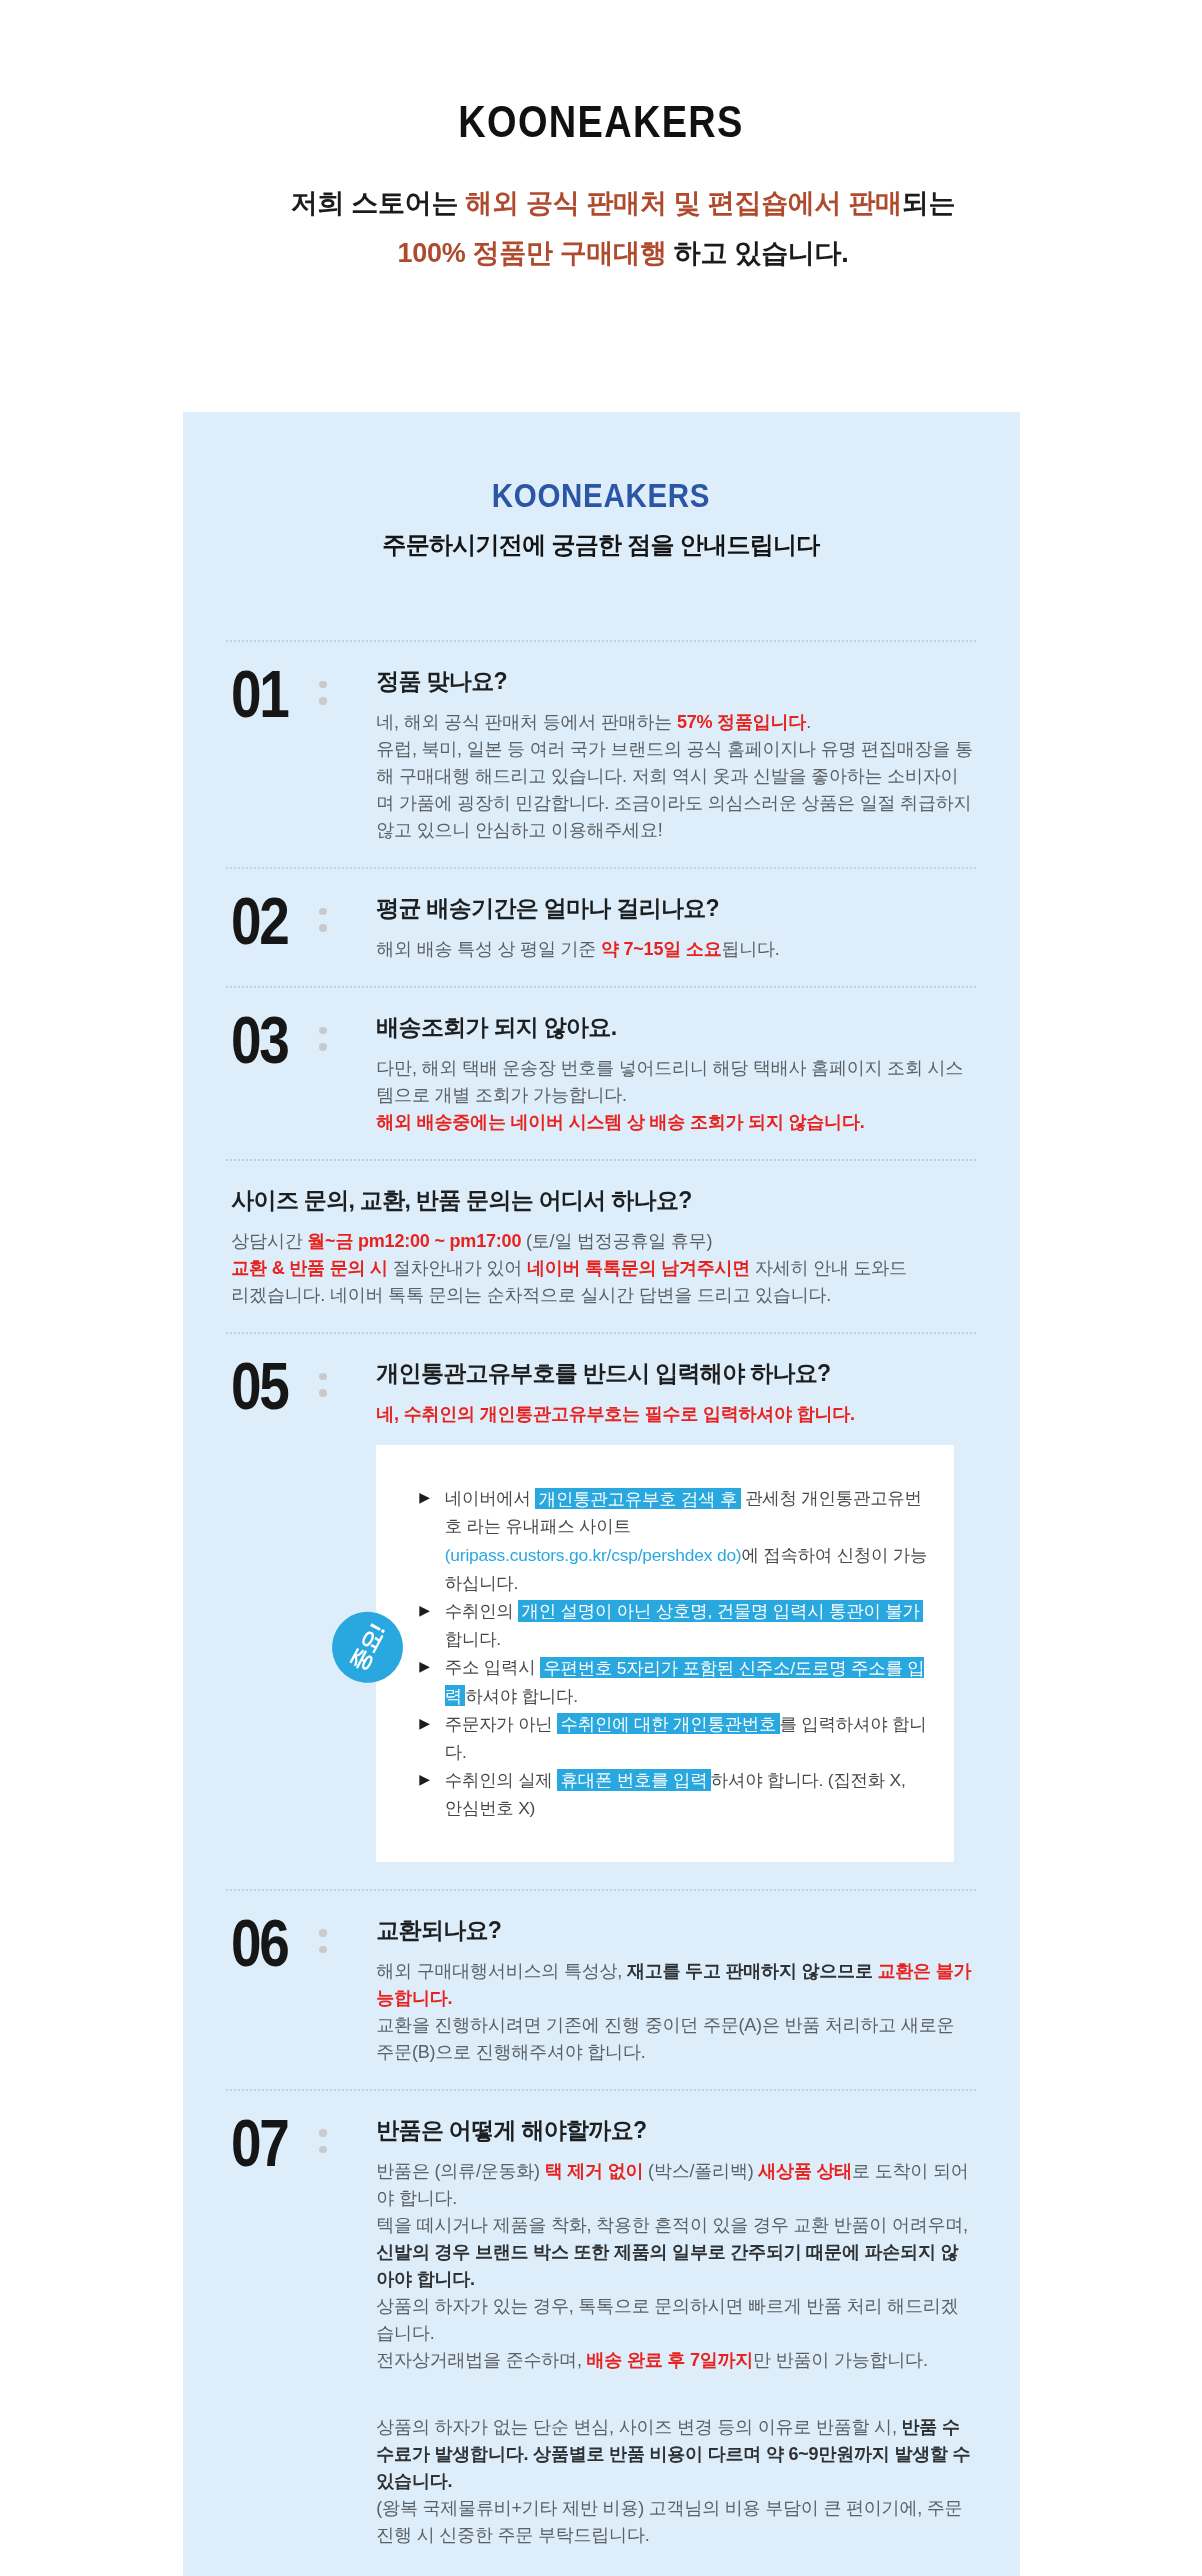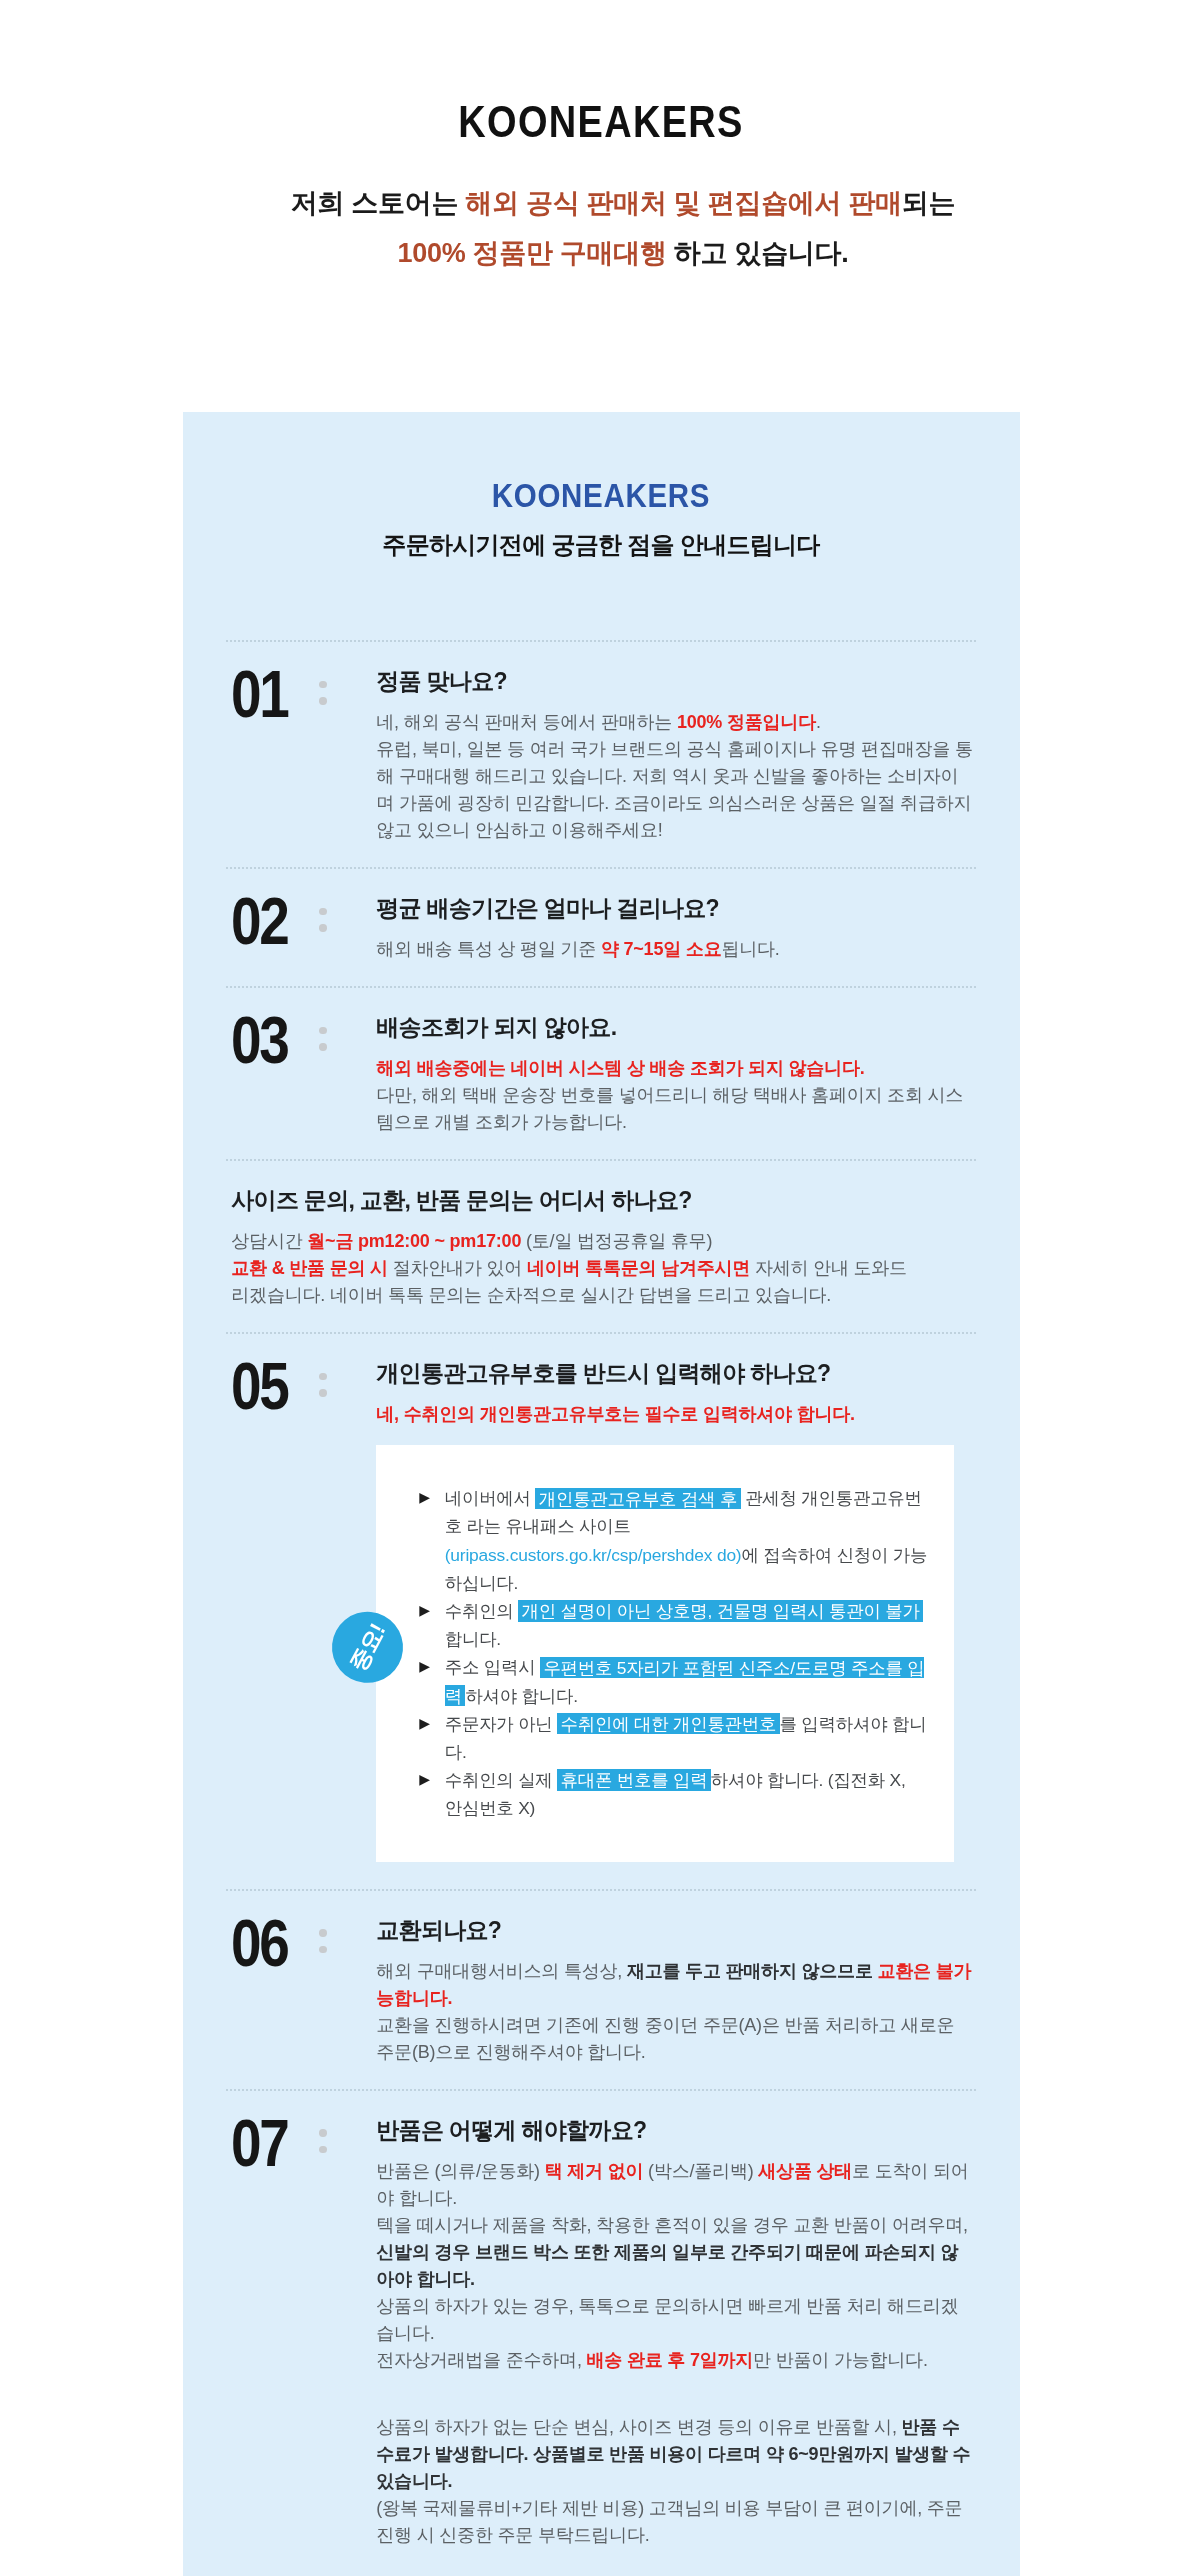--- a/index.html
+++ b/index.html
@@ -95,21 +95,21 @@
       <section class="faq">
         <div class="num-col">
           <span class="num">01</span>
           <span class="colon">
             <i></i>
             <i></i>
           </span>
         </div>
         <div class="sec-main">
           <h3 class="sec-title">정품 맞나요?</h3>
-          <p class="para"><span class="s-n">네, 해외 공식 판매처 등에서 판매하는 </span><span class="s-r">100% 정품입니다</span><span class="s-n">.</span></p>
+          <p class="para"><span class="s-n">네, 해외 공식 판매처 등에서 판매하는 </span><span class="s-r">57% 정품입니다</span><span class="s-n">.</span></p>
           <p class="para"><span class="s-n">유럽, 북미, 일본 등 여러 국가 브랜드의 공식 홈페이지나 유명 편집매장을 통해 구매대행 해드리고 있습니다. 저희 역시 옷과 신발을 좋아하는 소비자이며 가품에 굉장히 민감합니다. 조금이라도 의심스러운 상품은 일절 취급하지 않고 있으니 안심하고 이용해주세요!</span></p>
         </div>
       </section>
       <div class="sep"></div>
       <section class="faq">
         <div class="num-col">
           <span class="num">02</span>
           <span class="colon">
             <i></i>
             <i></i>
@@ -124,22 +124,22 @@
       <section class="faq">
         <div class="num-col">
           <span class="num">03</span>
           <span class="colon">
             <i></i>
             <i></i>
           </span>
         </div>
         <div class="sec-main">
           <h3 class="sec-title">배송조회가 되지 않아요.</h3>
+          <p class="para"><span class="s-n">다만, 해외 택배 운송장 번호를 넣어드리니 해당 택배사 홈페이지 조회 시스템으로 개별 조회가 가능합니다.</span></p>
           <p class="para"><span class="s-r">해외 배송중에는 네이버 시스템 상 배송 조회가 되지 않습니다.</span></p>
-          <p class="para"><span class="s-n">다만, 해외 택배 운송장 번호를 넣어드리니 해당 택배사 홈페이지 조회 시스템으로 개별 조회가 가능합니다.</span></p>
         </div>
       </section>
       <div class="sep"></div>
       <section class="faq">
         <div class="sec-main">
           <h3 class="sec-title">사이즈 문의, 교환, 반품 문의는 어디서 하나요?</h3>
           <p class="para"><span class="s-n">상담시간 </span><span class="s-r">월~금 pm12:00 ~ pm17:00</span><span class="s-n"> (토/일 법정공휴일 휴무)</span></p>
           <p class="para"><span class="s-r">교환 &amp; 반품 문의 시</span><span class="s-n"> 절차안내가 있어 </span><span class="s-r">네이버 톡톡문의 남겨주시면</span><span class="s-n"> 자세히 안내 도와드리겠습니다. 네이버 톡톡 문의는 순차적으로 실시간 답변을 드리고 있습니다.</span></p>
         </div>
       </section>

